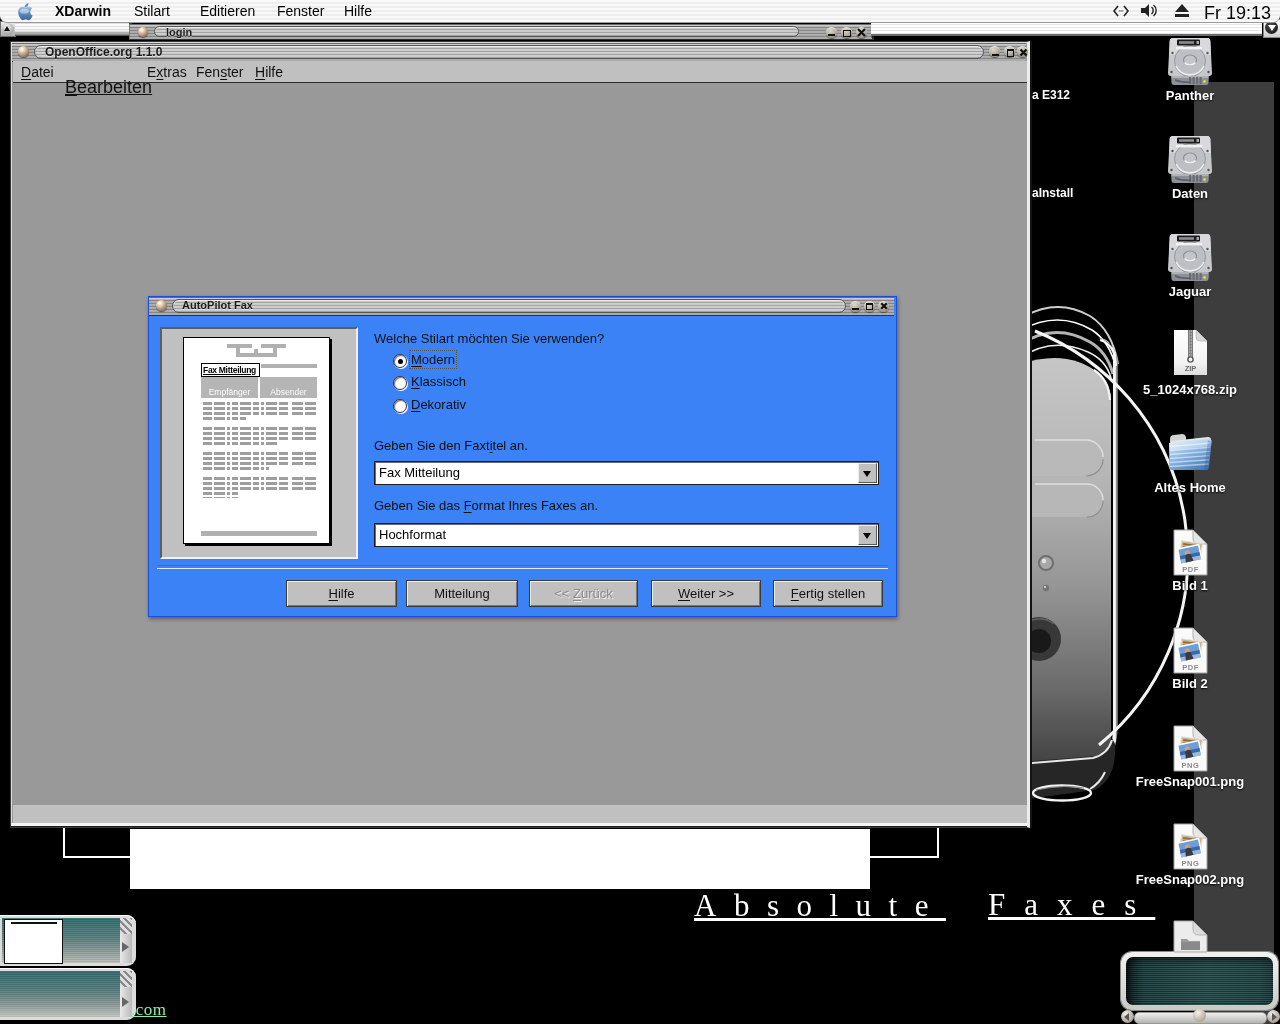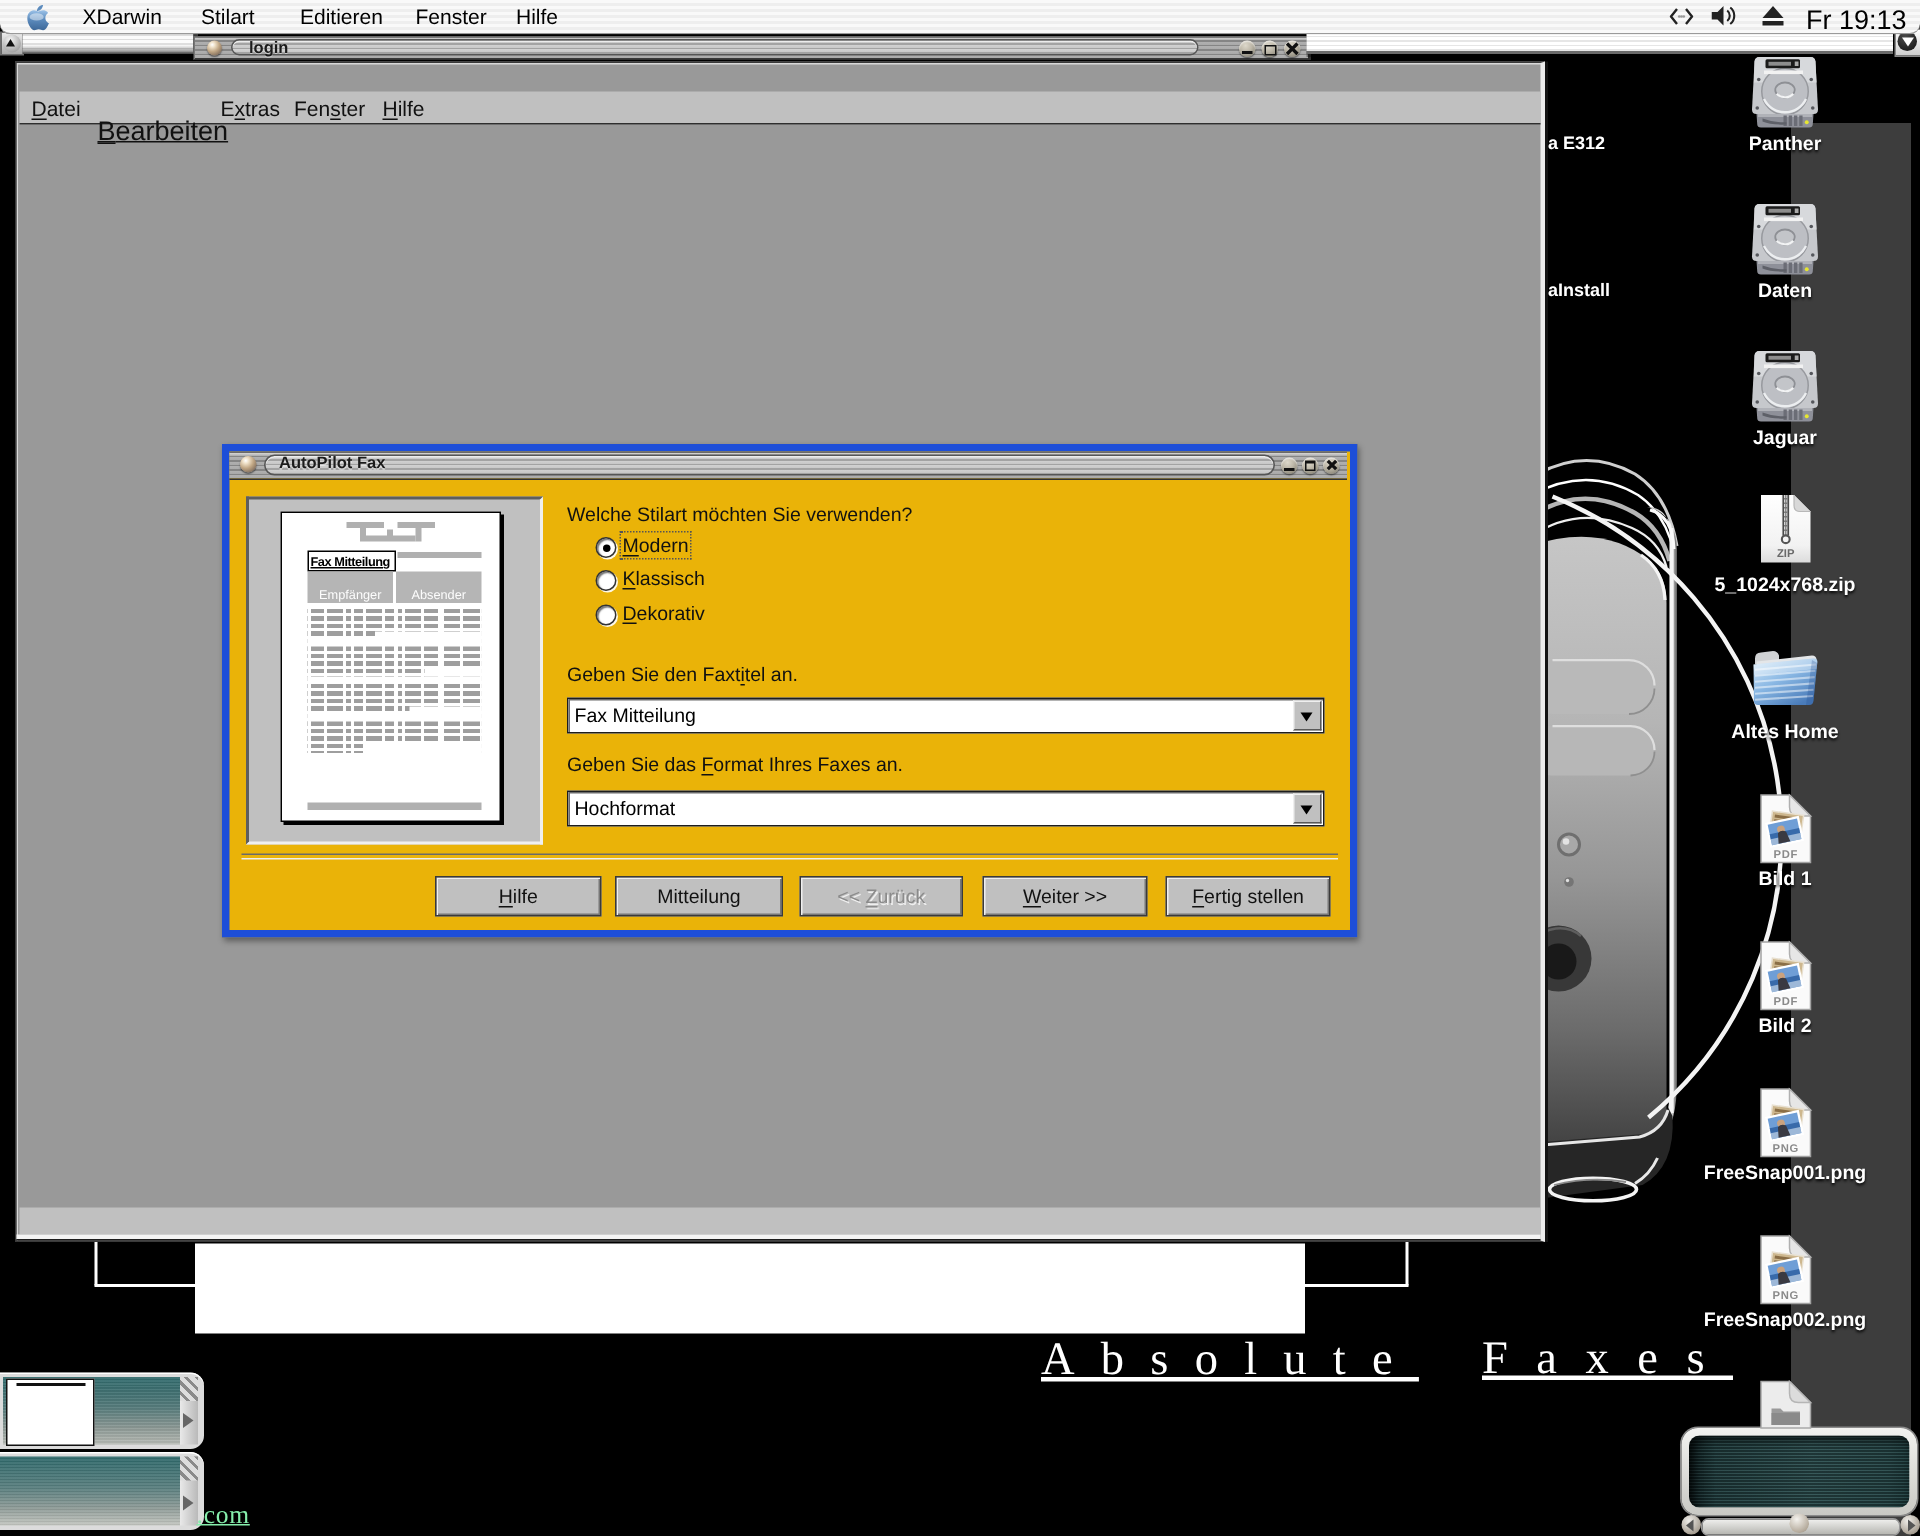--- a/index.html
+++ b/index.html
@@ -193,21 +193,21 @@
         <linearGradient id="apg" x1="0" y1="0" x2="0" y2="1">
       <stop offset="0" stop-color="#9cc2e8"></stop>
           <stop offset="0.45" stop-color="#5d8cbe"></stop>
           <stop offset="1" stop-color="#3d6898"></stop>
         </linearGradient>
       </defs>
     <path d="M11.3 1.2c-.1 1-.5 1.9-1.2 2.6-.7.7-1.6 1.1-2.5 1 .1-1 .5-1.9 1.2-2.6.7-.7 1.7-1 2.5-1z" fill="#5d8cbe"></path>
     <path d="M12.7 8.9c0-2 1.6-3 1.7-3-1-1.4-2.4-1.6-2.9-1.6-1.2-.1-2.4.7-3 .7-.6 0-1.6-.7-2.6-.7-1.3 0-2.6.8-3.3 2-1.4 2.4-.4 6 1 8 .7 1 1.5 2 2.5 2 1 0 1.4-.6 2.6-.6 1.2 0 1.6.6 2.6.6 1.1 0 1.8-1 2.4-2 .8-1.1 1.1-2.2 1.1-2.3-.1 0-2.1-.8-2.1-3.1z" fill="url(#apg)"></path>
     <ellipse cx="7.5" cy="8.3" rx="4.2" ry="2.2" fill="rgba(255,255,255,.45)"></ellipse>
   </svg>
-  <span class="abs" style="left:55px;top:3px;font-size:14px;font-weight:normal;color:#000;">XDarwin</span>
+  <span class="abs" style="left:55px;top:3px;font-size:14px;font-weight:bold;color:#000;">XDarwin</span>
   <span class="abs" style="left:134px;top:3px;font-size:14px;color:#000;">Stilart</span>
   <span class="abs" style="left:200px;top:3px;font-size:14px;color:#000;">Editieren</span>
   <span class="abs" style="left:277px;top:3px;font-size:14px;color:#000;">Fenster</span>
   <span class="abs" style="left:344px;top:3px;font-size:14px;color:#000;">Hilfe</span>
 
   <svg class="abs" style="left:1113px;top:4px" width="16" height="14" viewBox="0 0 16 14">
     <path d="M5 2 L1 7 L5 12" stroke="#222" stroke-width="1.6" fill="none"></path>
     <path d="M11 2 L15 7 L11 12" stroke="#222" stroke-width="1.6" fill="none"></path>
     <circle cx="6.5" cy="7" r="0.9" fill="#999"></circle>
       <circle cx="8" cy="7" r="0.9" fill="#999"></circle>
@@ -222,36 +222,52 @@
     <path d="M8 1 L15 9 L1 9 Z" fill="#222"></path>
       <rect x="1" y="11" width="14" height="3" fill="#222"></rect>
   </svg>
   <span class="abs" style="left:1204px;top:3px;font-size:18px;color:#000;">Fr 19:13</span>
 </div>
 
 <div id="ooo" class="abs" style="left:10px;top:41px;width:1016px;height:785px;
  background:#999999;border-top:1px solid #3a3a3a;border-left:1px solid #3a3a3a;border-bottom:1px solid #3a3a3a;border-right:3px solid #ececec;
  box-shadow:2px 0 0 #131313,inset 1px 1px 0 #d9d9d9;">
 
+  <div class="stripbar abs" style="left:1px;top:1px;width:1014px;height:17px;">
+    <div class="tab" style="left:22px;width:948px;"></div>
+    <div class="sphere" style="left:6px;top:2px;width:11px;height:11px;"></div>
+    <span class="ttext abs" style="left:33px;top:1px;font-size:12px;">OpenOffice.org 1.1.0</span>
+    <div class="wbtn" style="left:977px;top:2px;width:11px;height:11px;">
+        <div class="abs" style="left:2.5px;top:8px;width:7px;height:2px;background:#111;"></div>
+      </div>
+    <div class="wbtn" style="left:992px;top:2px;width:11px;height:11px;">
+        <div class="abs" style="left:2.5px;top:3px;width:5px;height:5px;border:1px solid #111;border-top-width:2px;"></div>
+      </div>
+    <div class="wbtn" style="left:1005px;top:2px;width:11px;height:11px;">
+      <svg class="abs" style="left:1.5px;top:1.5px" width="9" height="9">
+          <path d="M1.5 1.5 L7.5 7.5 M7.5 1.5 L1.5 7.5" stroke="#111" stroke-width="2.4"></path>
+        </svg>
+      </div>
+  </div>
 
   <div class="abs" style="left:2px;top:19px;width:1014px;height:21px;background:#c0c0c0;border-bottom:1px solid #2e2e2e;">
     <span class="lbl" style="left:8px;top:3px;font-size:14px;"><u>D</u>atei</span>
     <span class="lbl" style="left:52px;top:16px;font-size:18px;text-decoration:underline;"><u>B</u>earbeiten</span>
     <span class="lbl" style="left:134px;top:3px;font-size:14px;">E<u>x</u>tras</span>
     <span class="lbl" style="left:183px;top:3px;font-size:14px;">Fen<u>s</u>ter</span>
     <span class="lbl" style="left:242px;top:3px;font-size:14px;"><u>H</u>ilfe</span>
   </div>
 
   <div class="abs" style="left:2px;top:763px;width:1014px;height:18px;background:#c0c0c0;"></div>
   <div class="abs" style="left:0px;top:781px;width:1016px;height:3px;background:#f4f4f4;"></div>
   <div class="abs" style="left:0px;top:784px;width:1016px;height:1px;background:#1e1e1e;"></div>
 </div>
 
 <div id="dialog" class="abs" style="left:148px;top:296px;width:747px;height:319px;
- background:#eab308;border:5px solid #1d4ed8;box-shadow:1px 2px 4px rgba(0,0,0,.4);">
+ background:#3b82f6;border:1px solid #1d4ed8;box-shadow:1px 2px 4px rgba(0,0,0,.4);">
 
   <div class="stripbar abs" style="left:0;top:0;width:745px;height:17px;">
     <div class="tab" style="left:23px;width:672px;border-radius:7px;"></div>
     <div class="sphere" style="left:7px;top:2px;width:11px;height:11px;"></div>
     <span class="ttext abs" style="left:33px;top:1px;font-size:11px;">AutoPilot Fax</span>
     <div class="wbtn" style="left:701px;top:2.5px;width:11px;height:11px;">
         <div class="abs" style="left:2px;top:7px;width:7px;height:2px;background:#111;"></div>
       </div>
     <div class="wbtn" style="left:715px;top:2.5px;width:11px;height:11px;">
         <div class="abs" style="left:2px;top:2.5px;width:5px;height:4px;border:1px solid #111;border-top-width:2px;"></div>

